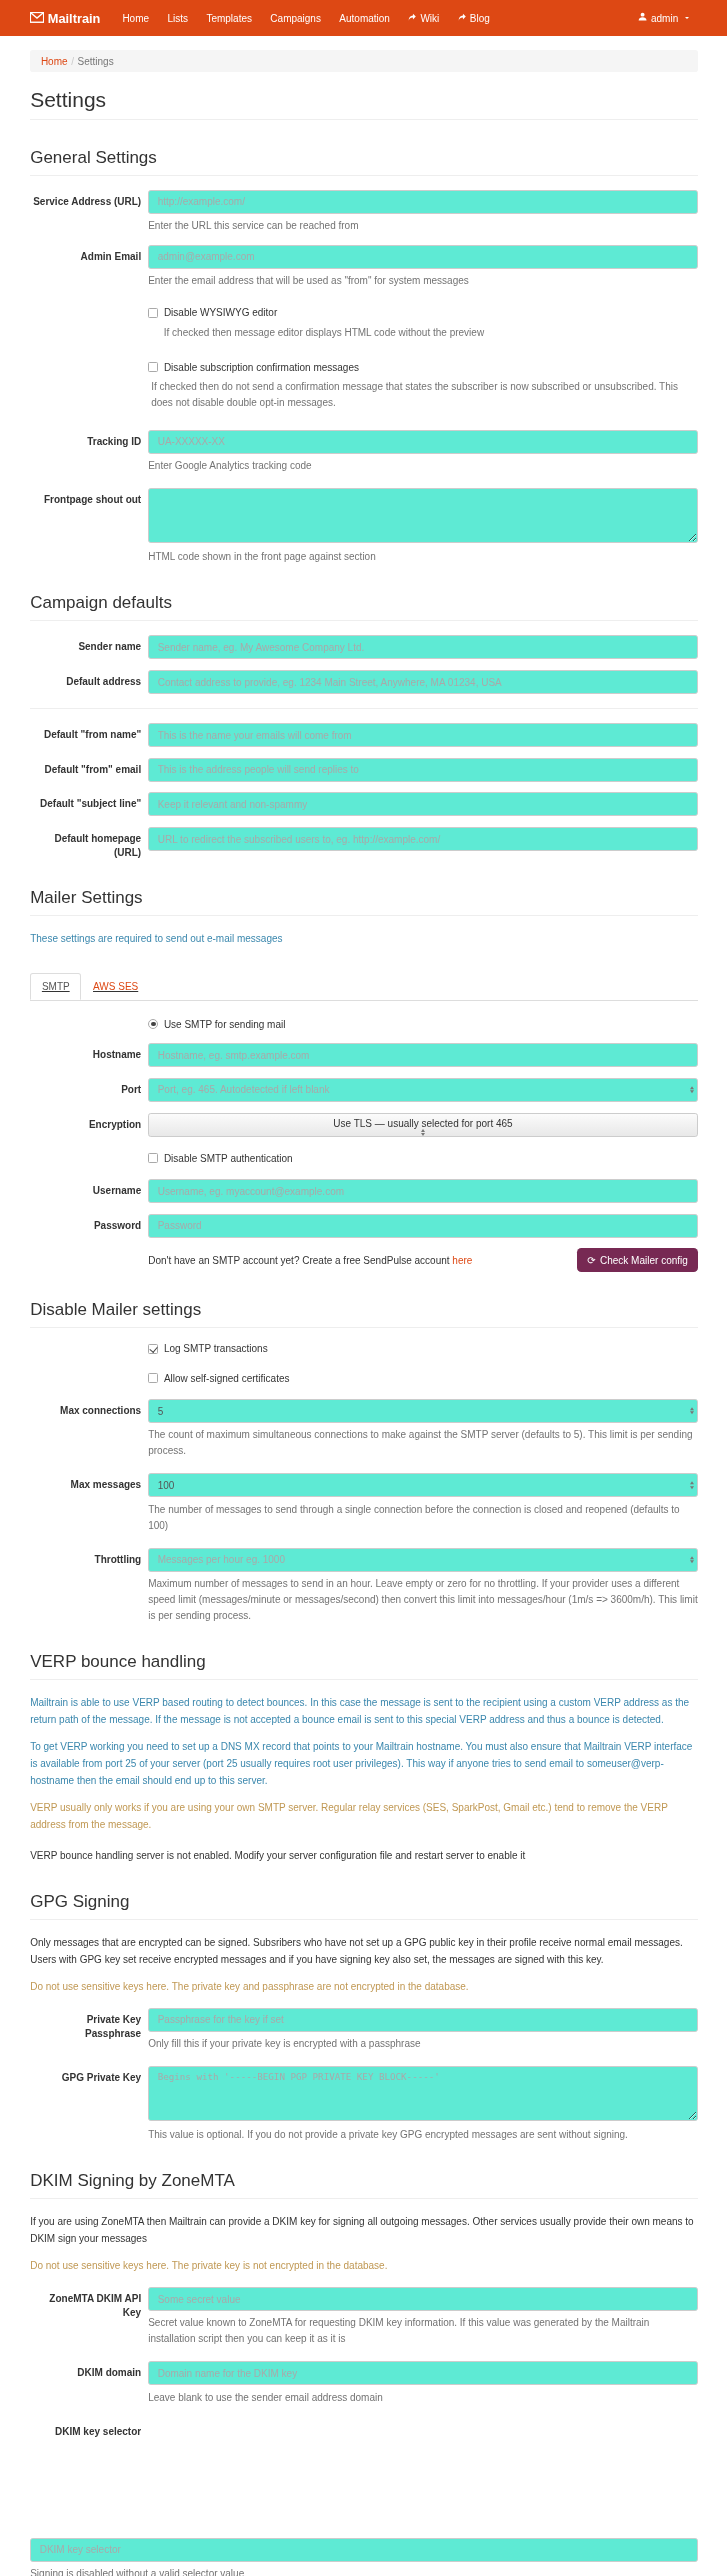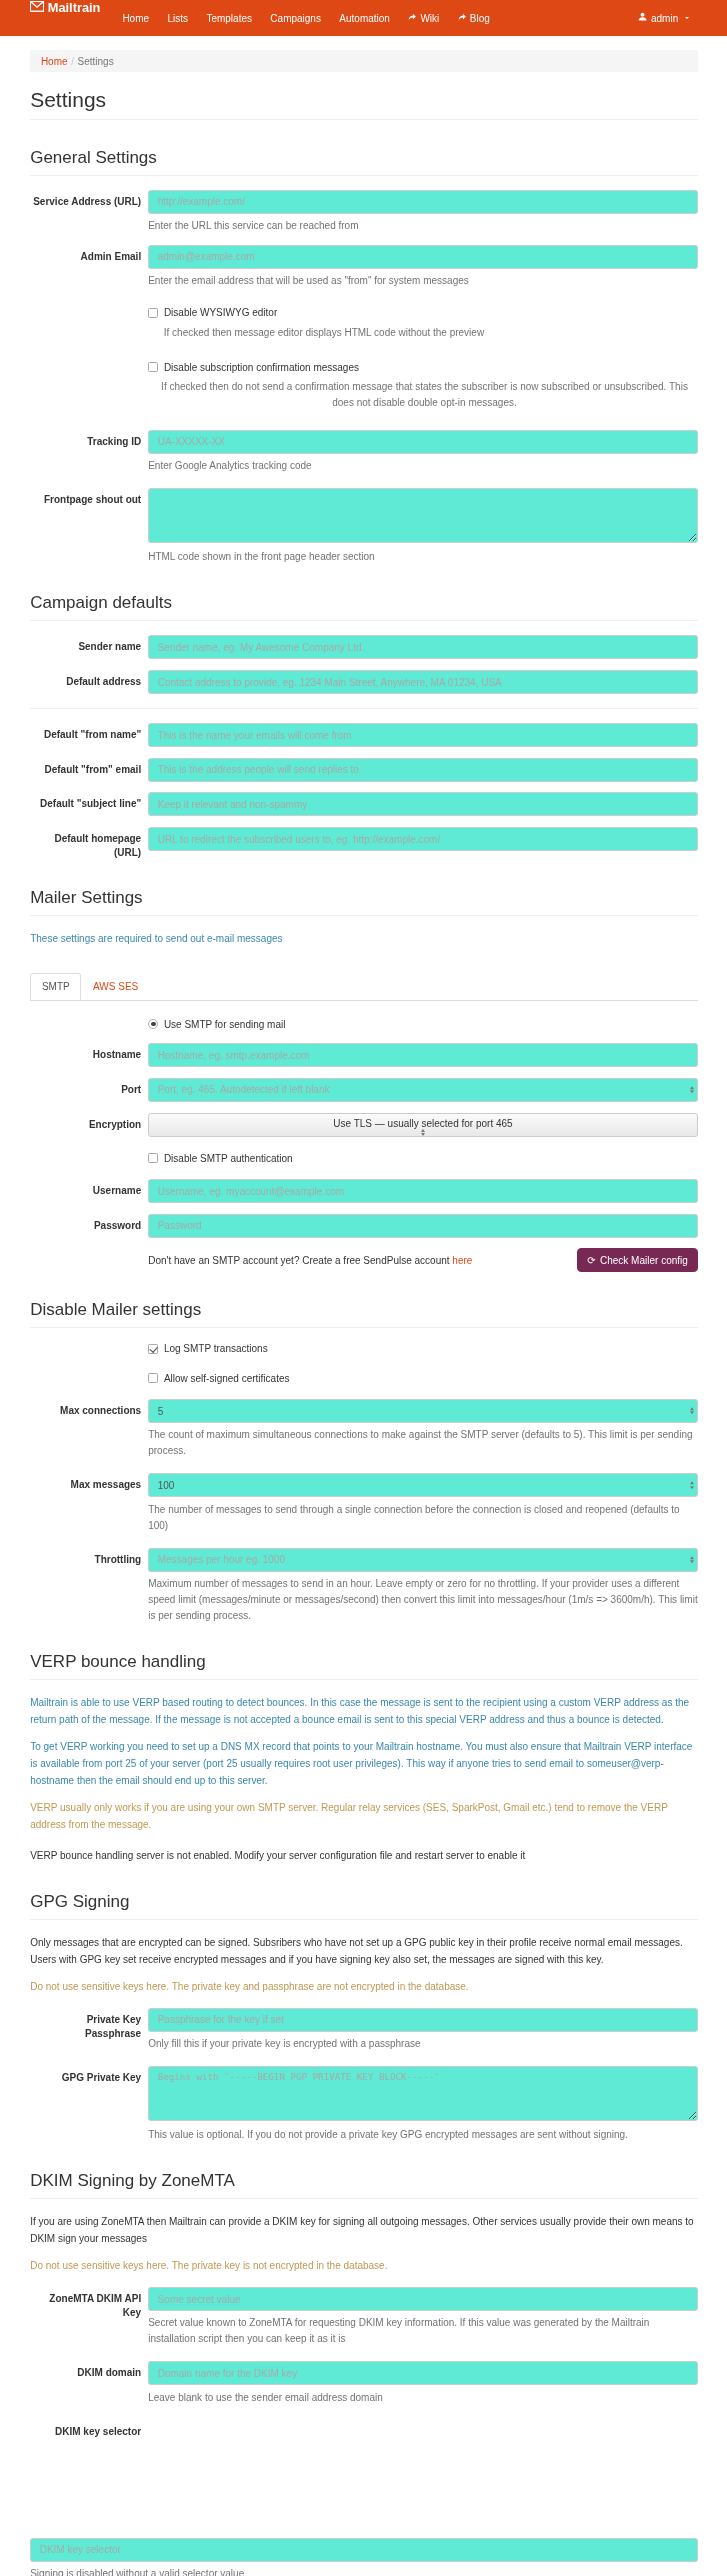--- a/index.html
+++ b/index.html
@@ -13,21 +13,21 @@
   a { text-decoration: none; }
 
   
   .navbar {
     background: #dd4814;
     height: 36px;
     width: 100%;
   }
   .navbar-inner {
     width: 689px; margin: 0 auto; padding: 0 10.7px;
-    display: flex; align-items: flex-start; height: 36px;
+    display: flex; align-items: center; height: 36px;
   }
   .brand {
     color: #fff; font-size: 12.8px; font-weight: bold;
     display: flex; align-items: center; gap: 3.6px; margin-right: 12.8px;
     cursor: pointer;
   }
   .nav-links { display: flex; align-items: center; height: 36px; }
   .nav-item {
     color: #fff; font-size: 10px; padding: 0 9.2px; height: 36px;
     display: flex; align-items: center; gap: 3.6px; cursor: pointer;
@@ -108,21 +108,21 @@
     width: 4.3px; height: 4.3px; border-radius: 50%; background: #444;
   }
   .check-label { font-size: 10px; color: #333; line-height: 1.42; }
 
   
   .text-info { color: #3a87ad; line-height: 1.7; margin-bottom: 10px; }
   .text-warning { color: #c09853; line-height: 1.7; margin-bottom: 10px; }
   .text-plain { color: #333; line-height: 1.7; margin-bottom: 10px; }
 
   
-  .nav-tabs { display: flex; border-bottom: 0.7px solid #ddd; margin-top: 26px; }
+  .nav-tabs { display: flex; border-bottom: 0.7px solid #ddd; margin-top: 26px; text-decoration: underline; }
   .tab {
     padding: 7px 10.7px; font-size: 10px; cursor: pointer;
     margin-bottom: -0.7px; border: 0.7px solid transparent; border-radius: 2.8px 2.8px 0 0;
   }
   .tab.active {
     background: #fff; border-color: #ddd #ddd #fff #ddd; color: #555; cursor: default;
   }
   .tab.inactive { color: #dd4814; }
   .tab-panel { padding-top: 14px; }
 
@@ -234,36 +234,36 @@
       <span class="check-label">Disable WYSIWYG editor</span>
     </div>
     <div class="help-block" style="margin-left:15.6px;">If checked then message editor displays HTML code without the preview</div>
   </div>
 
   <div class="offset" style="margin-top:20px;">
     <div class="check-row">
       <span class="checkbox-box"></span>
       <span class="check-label">Disable subscription confirmation messages</span>
     </div>
-    <div class="help-block" style="margin-left:3px;text-align:center;">If checked then do not send a confirmation message that states the subscriber is now subscribed or unsubscribed. This does not disable double opt-in messages.</div>
+    <div class="help-block" style="margin-left:3px;">If checked then do not send a confirmation message that states the subscriber is now subscribed or unsubscribed. This does not disable double opt-in messages.</div>
   </div>
 
   <div class="form-group" style="margin-top:18.5px;">
     <label class="control-label">Tracking ID</label>
     <div class="controls">
       <div class="input-wrap"><input class="form-control" placeholder="UA-XXXXX-XX" style=""></div>
       <div class="help-block">Enter Google Analytics tracking code</div>
     </div>
   </div>
 
   <div class="form-group" style="margin-top:14px;">
     <label class="control-label">Frontpage shout out</label>
     <div class="controls">
       <div class="input-wrap"><textarea class="form-control" style=""></textarea></div>
-      <div class="help-block">HTML code shown in the front page header section</div>
+      <div class="help-block">HTML code shown in the front page against section</div>
     </div>
   </div>
 
   <h3 class="section-title">Campaign defaults</h3>
   <hr>
 
   <div class="form-group">
     <label class="control-label">Sender name</label>
     <div class="controls">
         <div class="input-wrap"><input class="form-control" placeholder="Sender name, eg. My Awesome Company Ltd." style=""></div>

